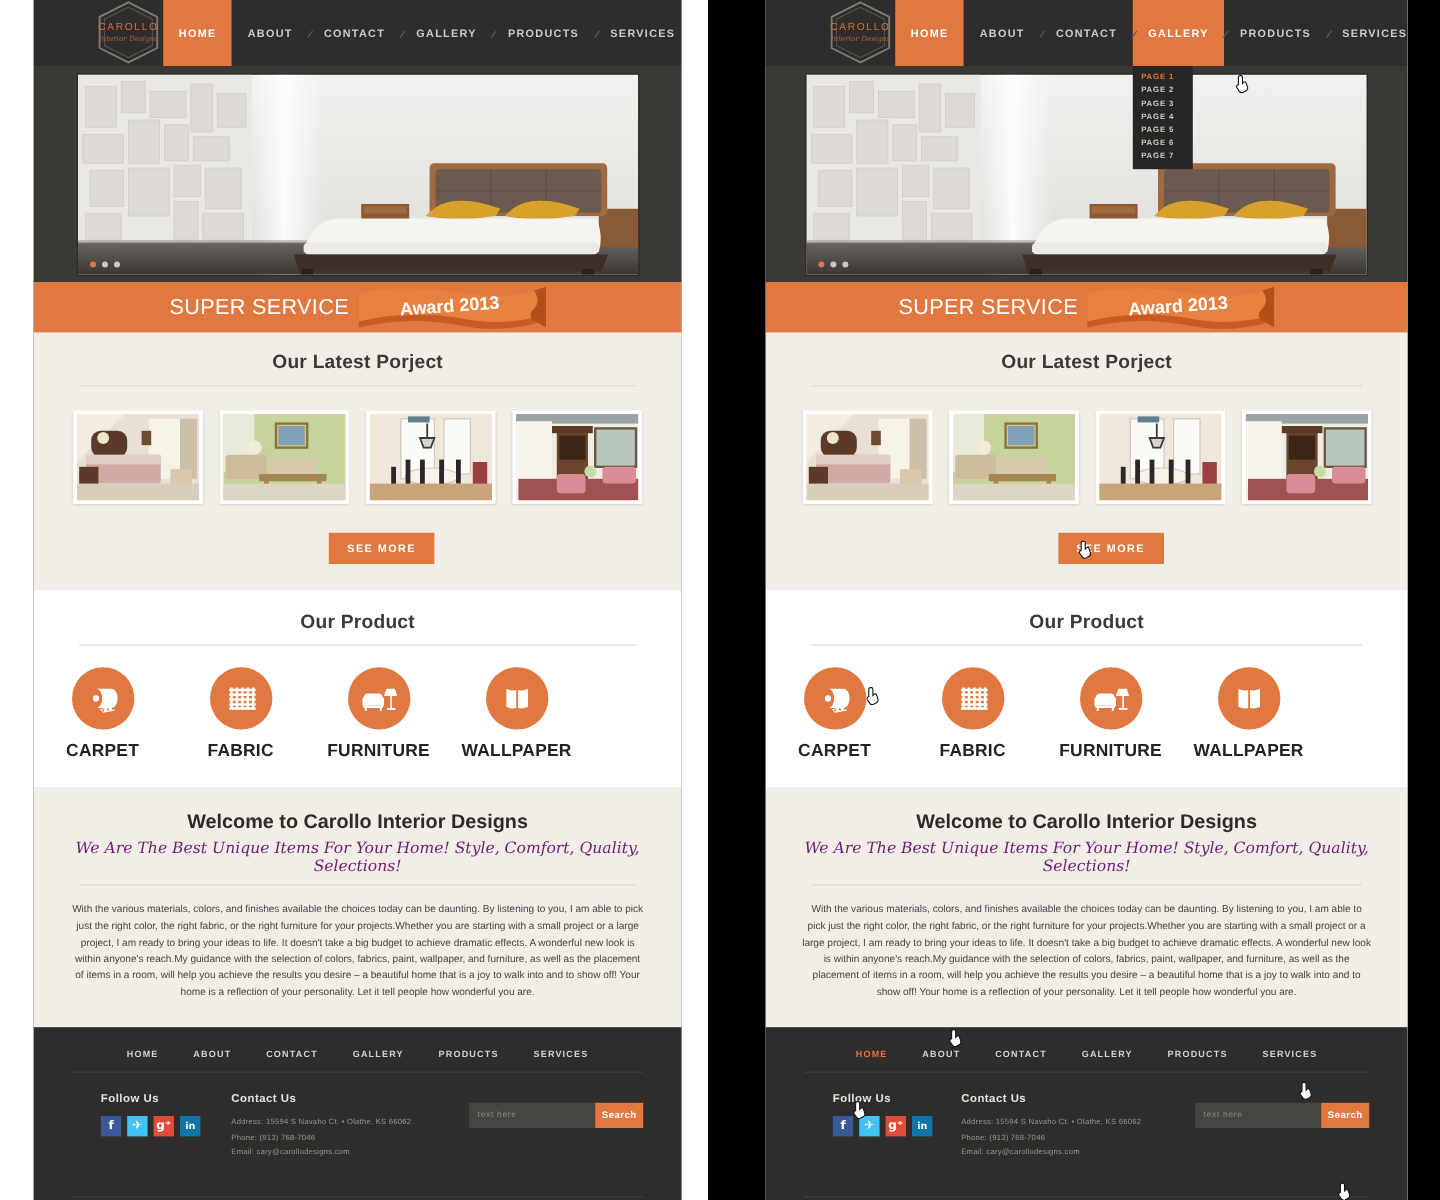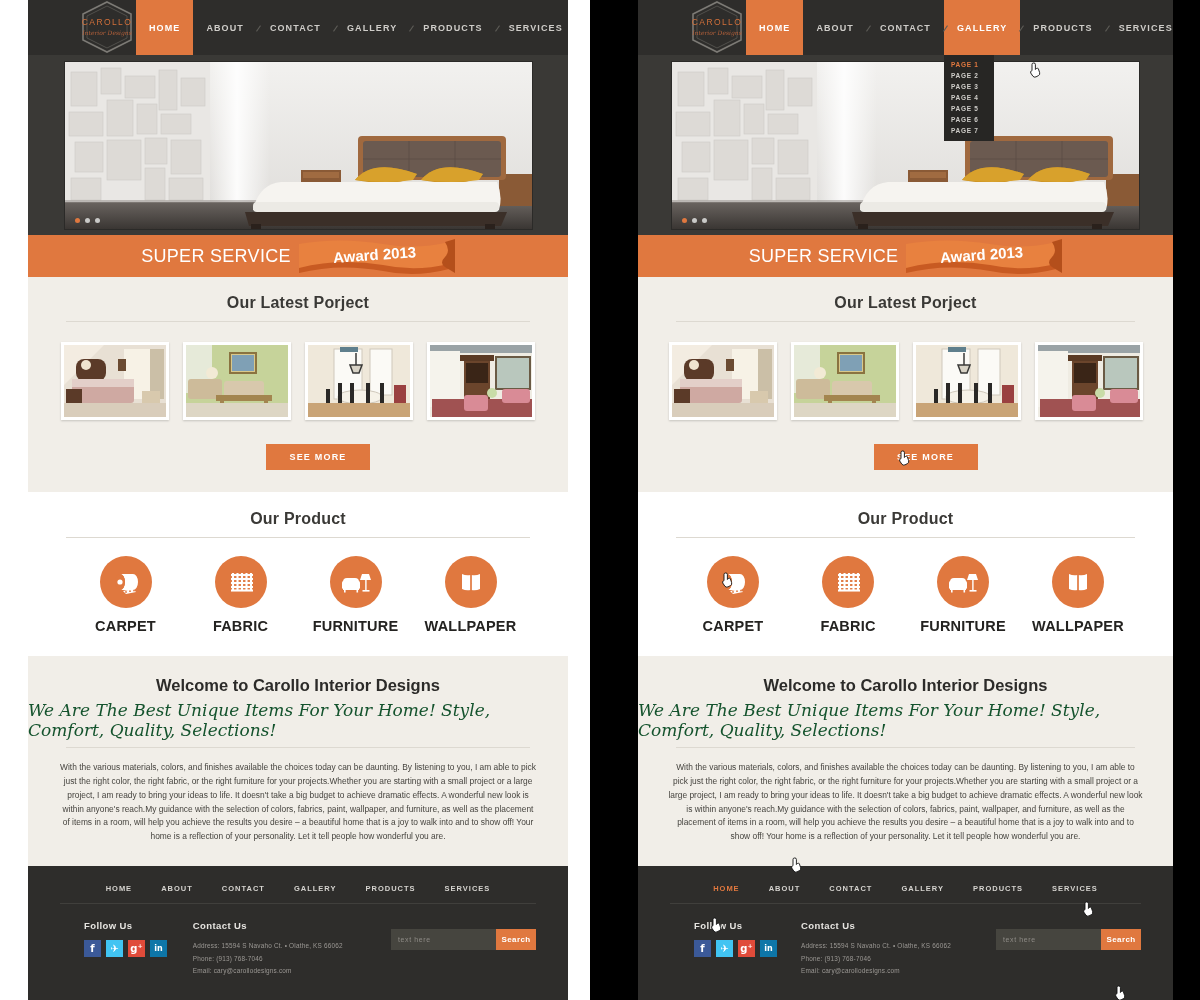--- a/index.html
+++ b/index.html
@@ -106,44 +106,44 @@
   .rule { height:1px; background:#ddd9d1; margin:9px 38px 0 38px; }
 
   
   .thumbs { display:flex; justify-content:center; gap:14px; padding:20px 0 0 0; }
   .thumb { width:108px; height:78px; background:#fff; padding:3px;
            box-shadow:0 1px 2px rgba(0,0,0,.18); }
 
   .seemore-wrap { display:flex; justify-content:center; padding:24px 0 22px 0; }
   .seemore {
     position:relative; background:#e0783f; color:#fff; border:0;
-    width:104px; height:26px; font-size:9px; font-weight:bold; letter-spacing:1.2px;
+    width:88px; height:26px; font-size:9px; font-weight:bold; letter-spacing:1.2px;
     font-family:"Liberation Sans Narrow","Liberation Sans",sans-serif; cursor:pointer;margin-left:40px;
   }
 
   
-  .products { display:flex; justify-content:center; gap:0; padding:18px 0 22px 0; }
+  .products { display:flex; justify-content:flex-start; gap:0; padding:18px 0 22px 0; }
   .prod { width:115px; text-align:center; position:relative; }
   .prod-circle {
     width:52px; height:52px; border-radius:50%; background:#e0783f;
     margin:0 auto 10px auto; display:flex; align-items:center; justify-content:center;
   }
   .prod-label {
     font-size:14.5px; font-weight:bold; color:#242321; letter-spacing:.2px;
     font-family:"Liberation Sans Narrow","Liberation Sans",sans-serif;
   }
 
   
   .welcome { padding:20px 0 22px 0; }
   .welcome h2 {
     text-align:center; font-size:16.5px; font-weight:bold; color:#2c2b29;
     font-family:"Liberation Sans Narrow","Liberation Sans",sans-serif;
   }
   .welcome .tag {
-    text-align:left; color:#14532d; font-size:17px; font-style:italic;
+    text-align:center; color:#701a75; font-size:13px; font-style:italic;
     font-family:"DejaVu Serif", serif; margin-top:5px;
   }
   .welcome p {
     margin:13px 30px 0 30px; font-size:8.4px; line-height:1.65; color:#46443f;
     text-align:center; font-family:"Liberation Sans", sans-serif;
   }
 
   
   .footer { background:#2e2d2b; padding-top:14px; }
   .fnav { display:flex; justify-content:center; gap:29px; padding:4px 0 10px 0; }

